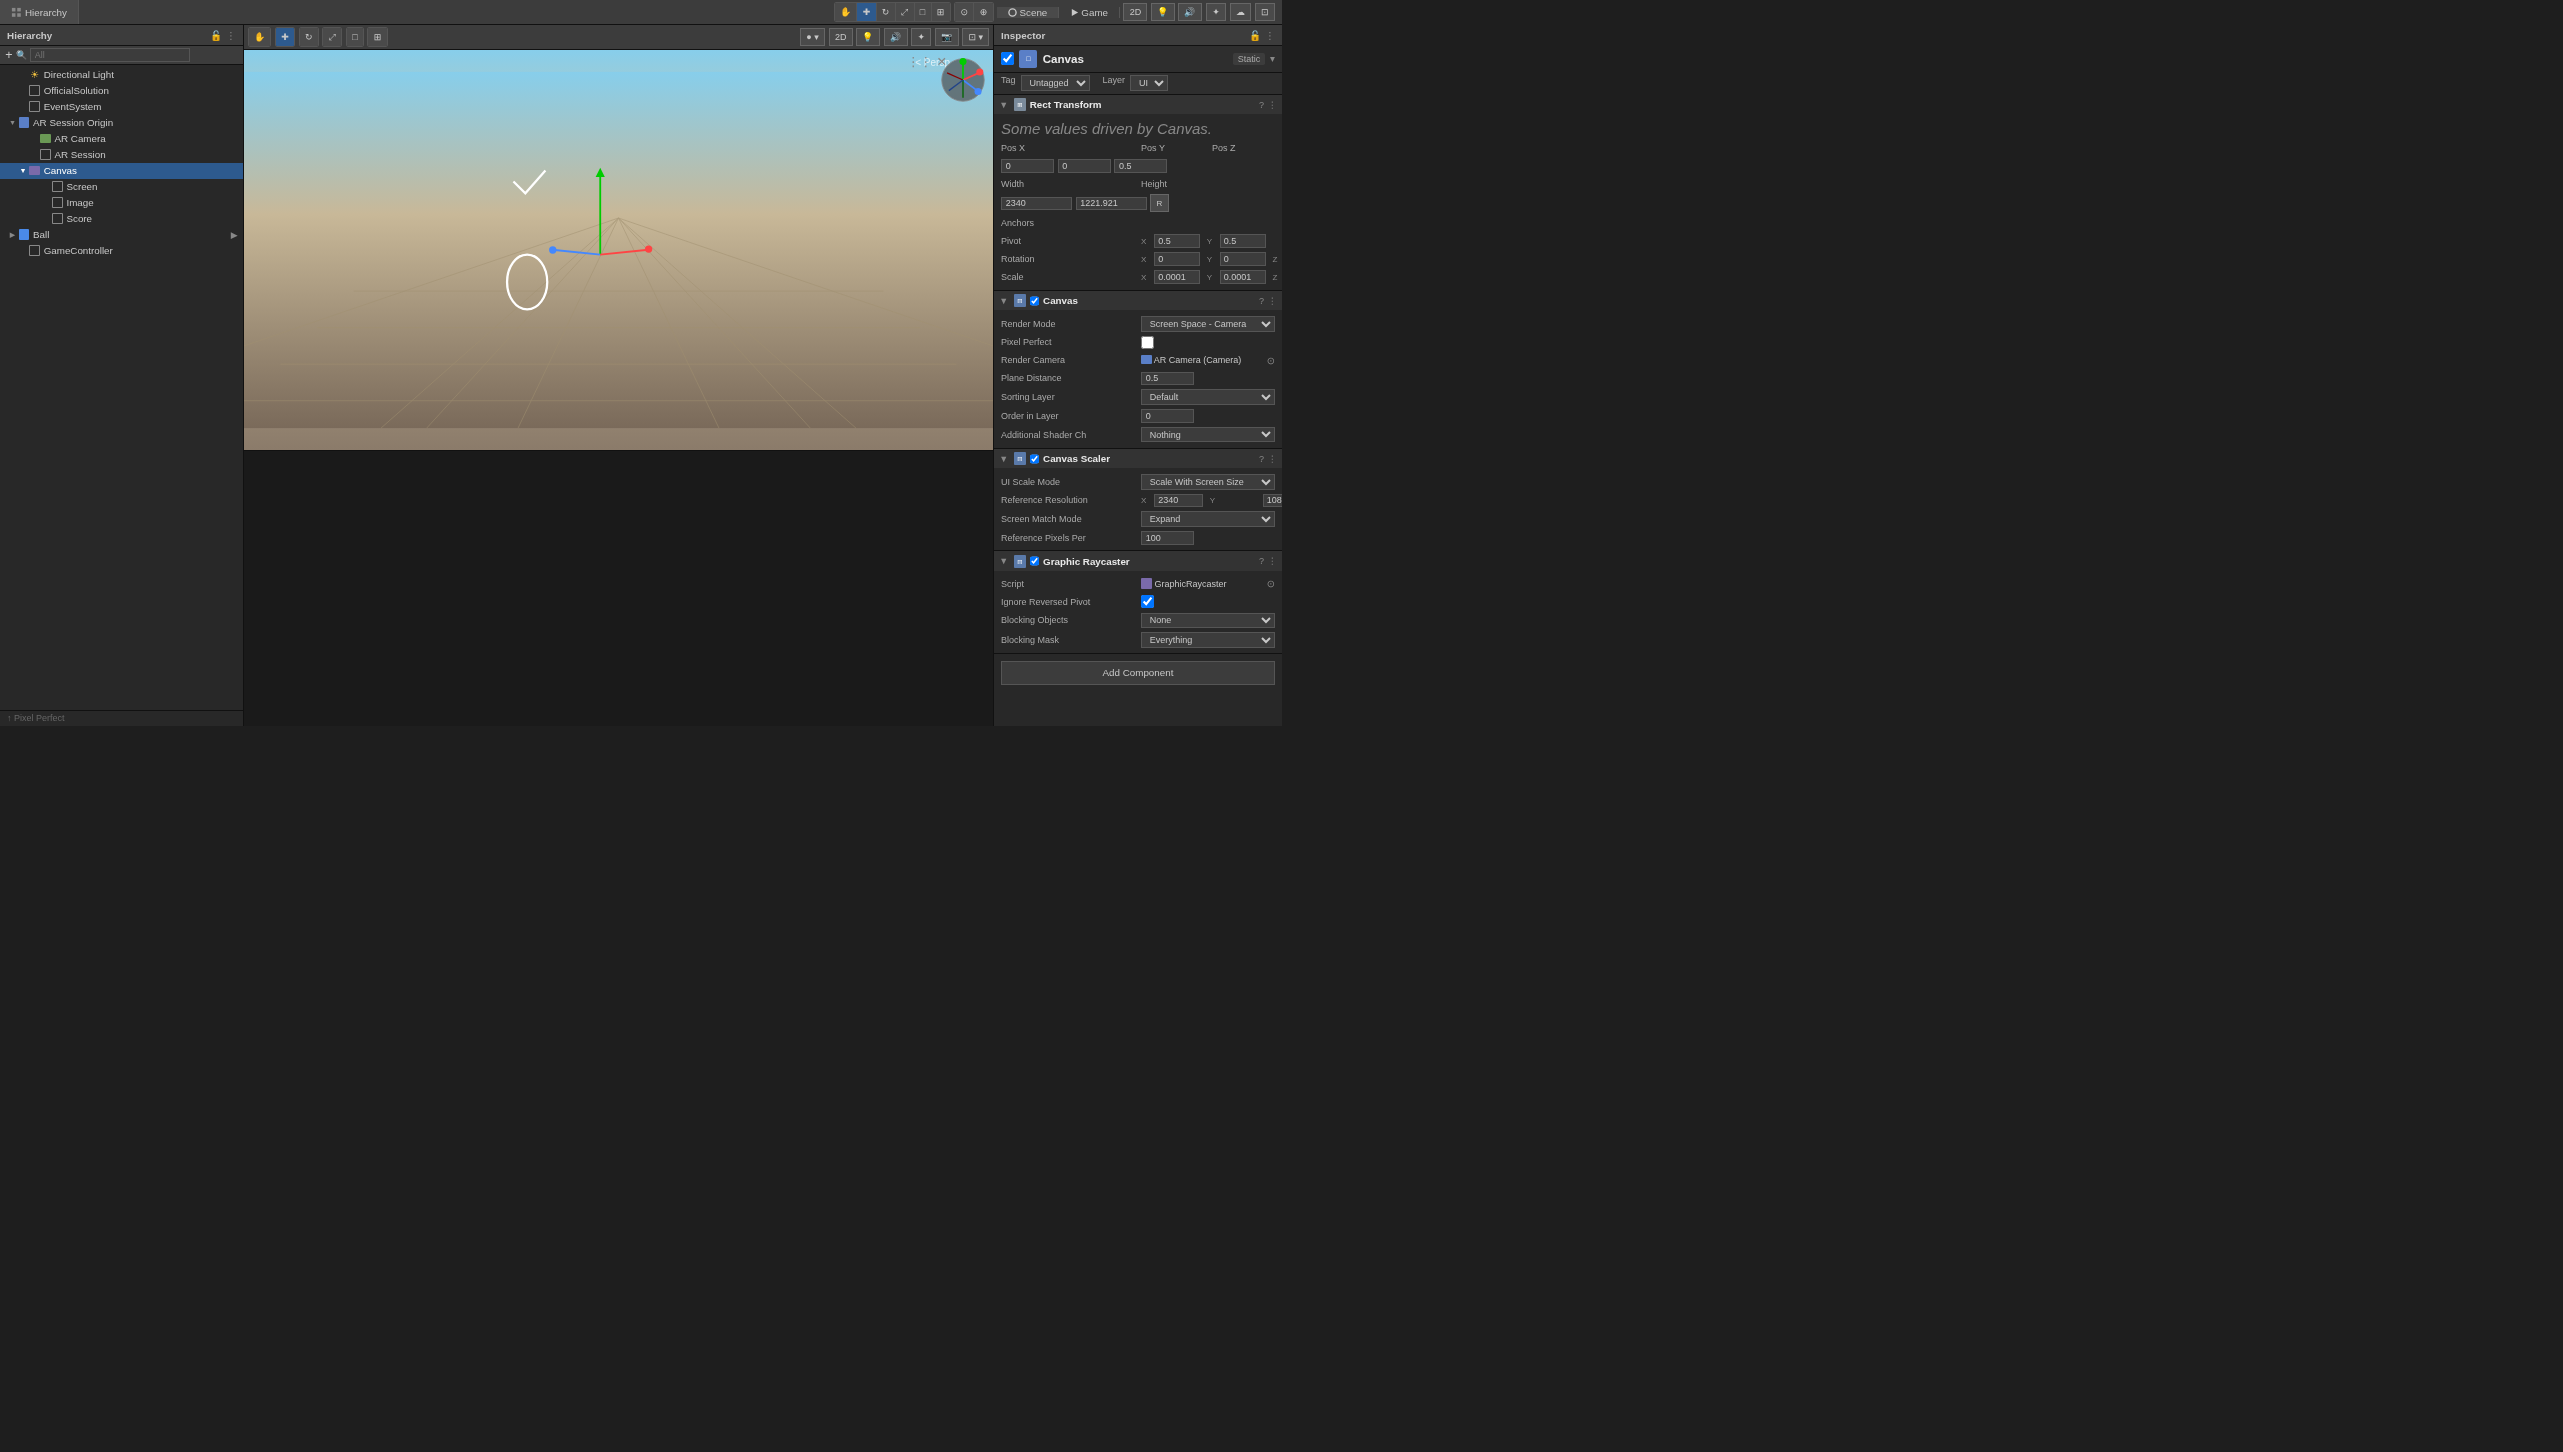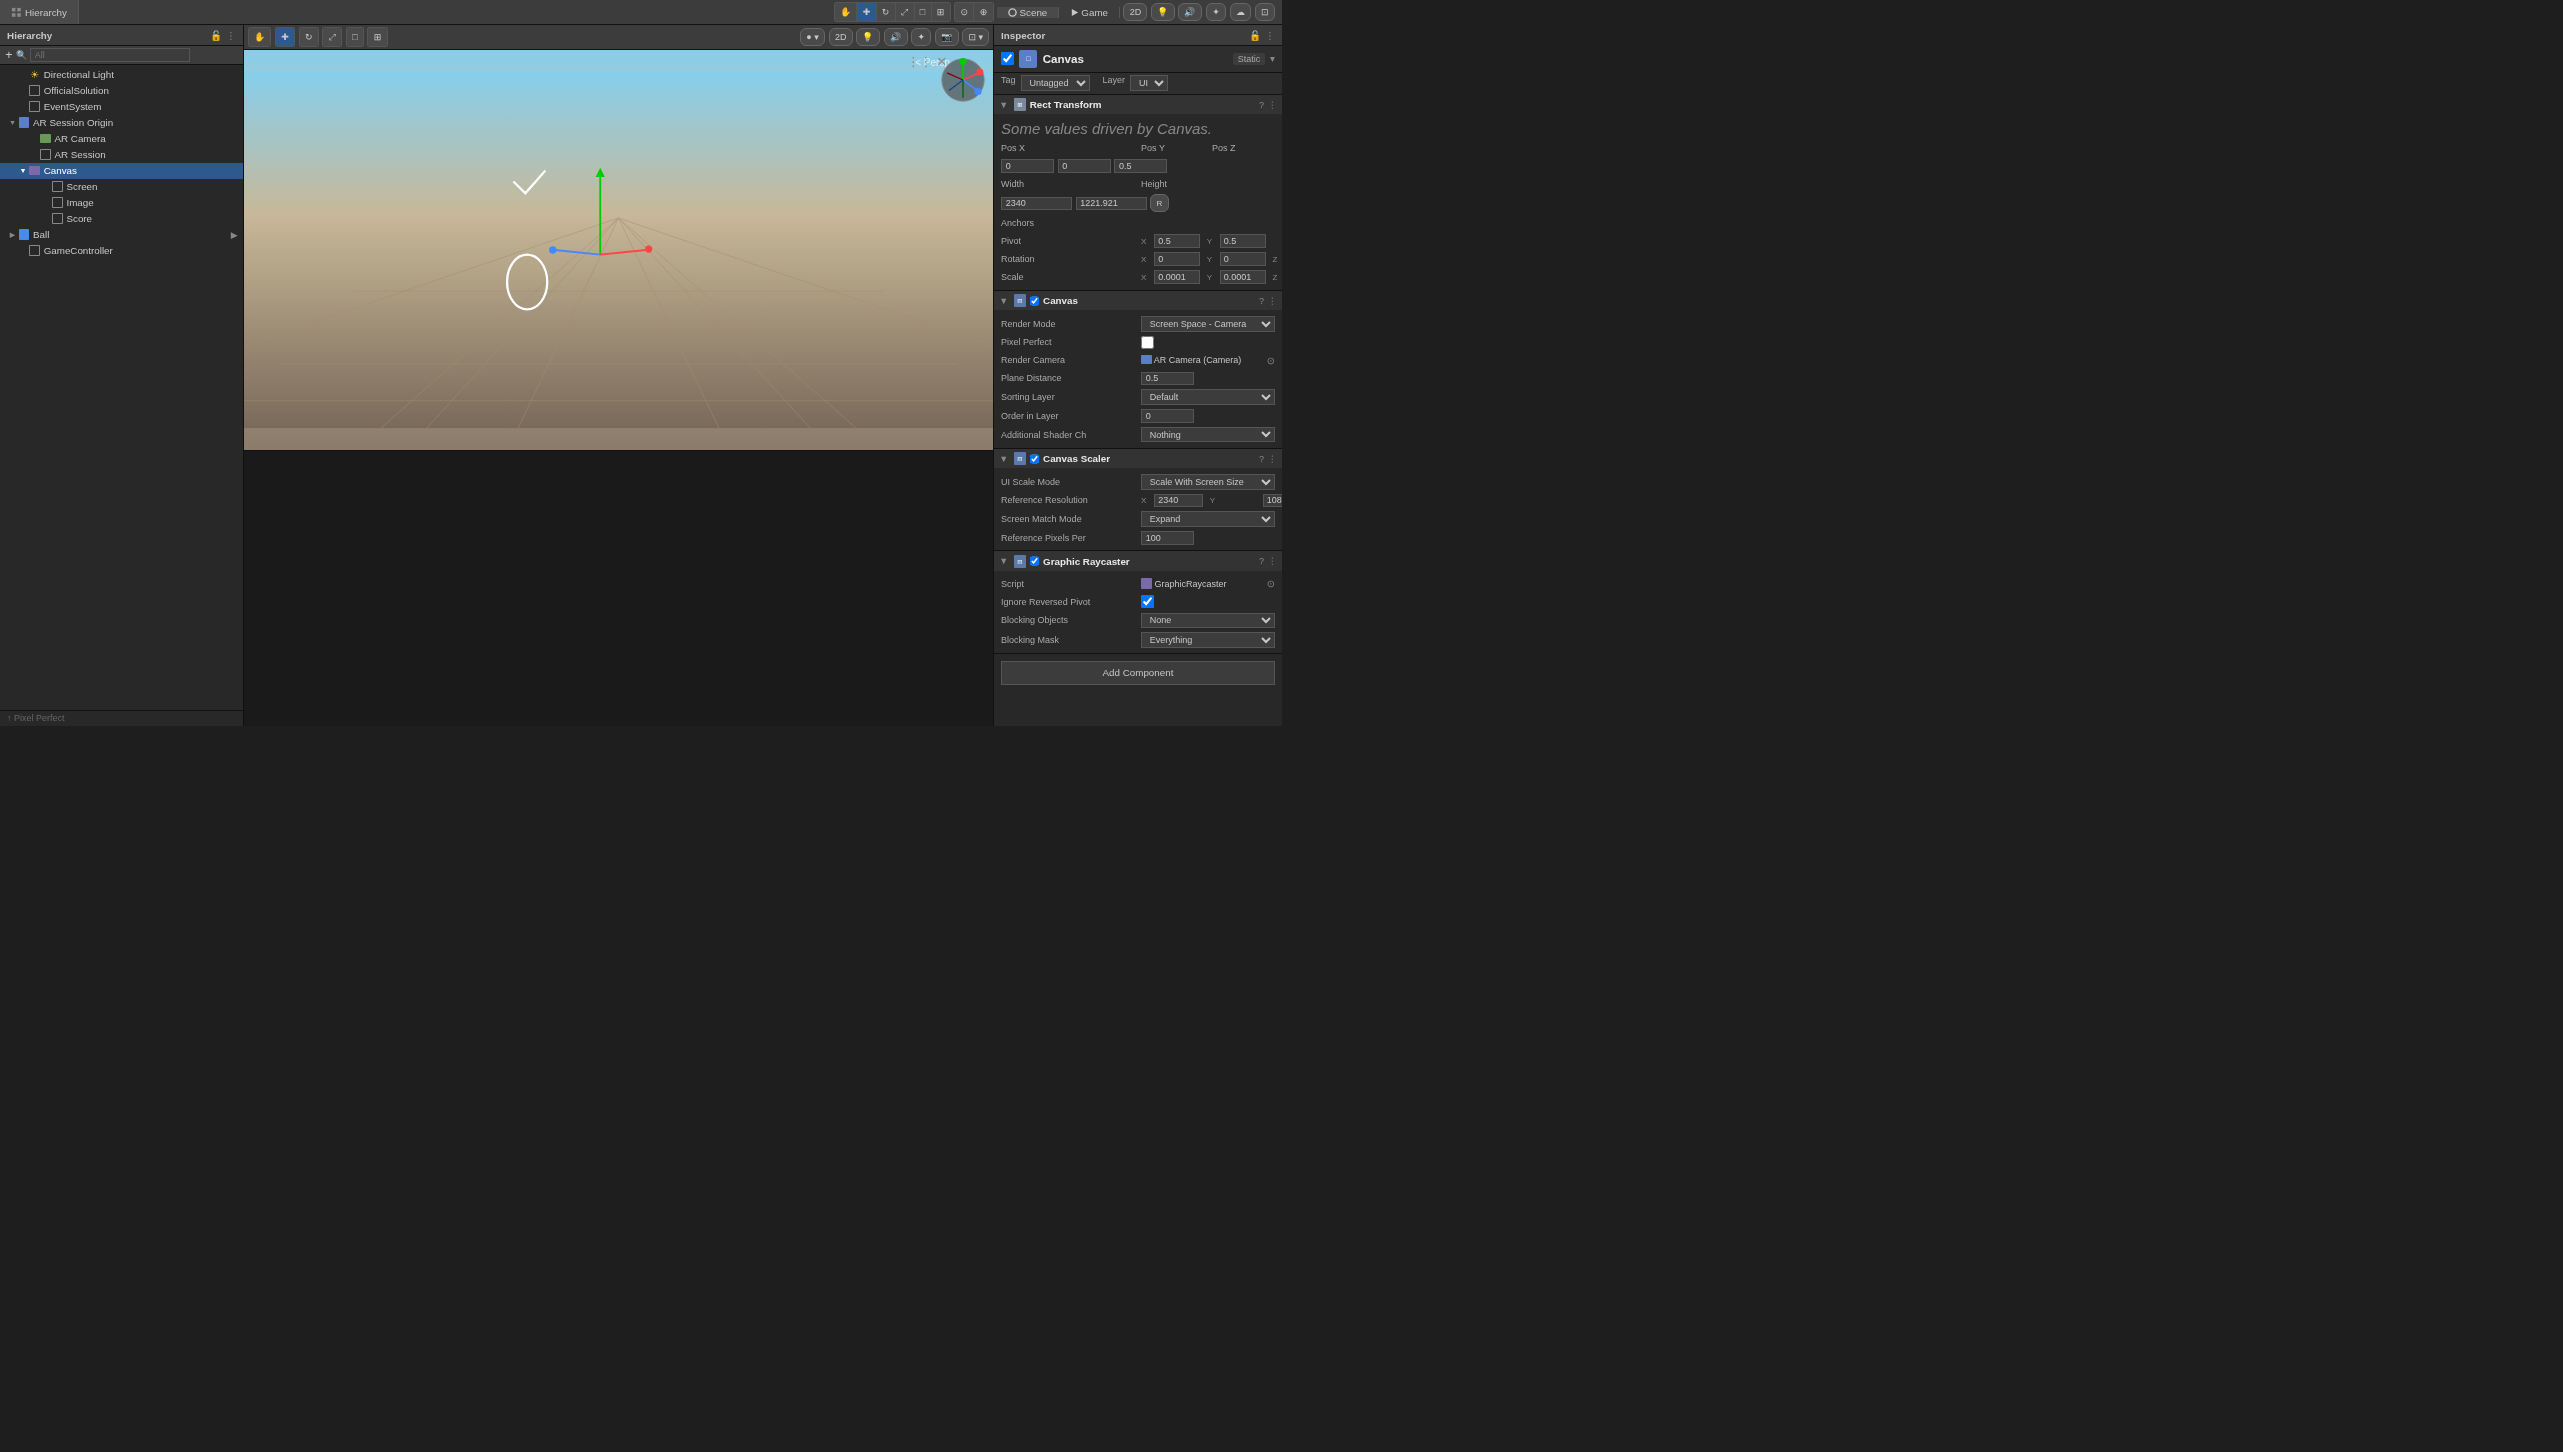--- a/index.html
+++ b/index.html
@@ -49,21 +49,21 @@
       gap: 3.6px;
       padding: 0 7.1px;
     }
     .tool-btn {
       background: #4a4a4a;
       border: 0.9px solid #666;
       color: #c8c8c8;
       padding: 1.8px 5.3px;
       font-size: 9px;
       cursor: pointer;
-      border-radius: 6px;
+      border-radius: 0;
       height: 18px;
     }
 
     
     .main-layout {
       display: flex;
       flex: 1;
       overflow: hidden;
     }
 

